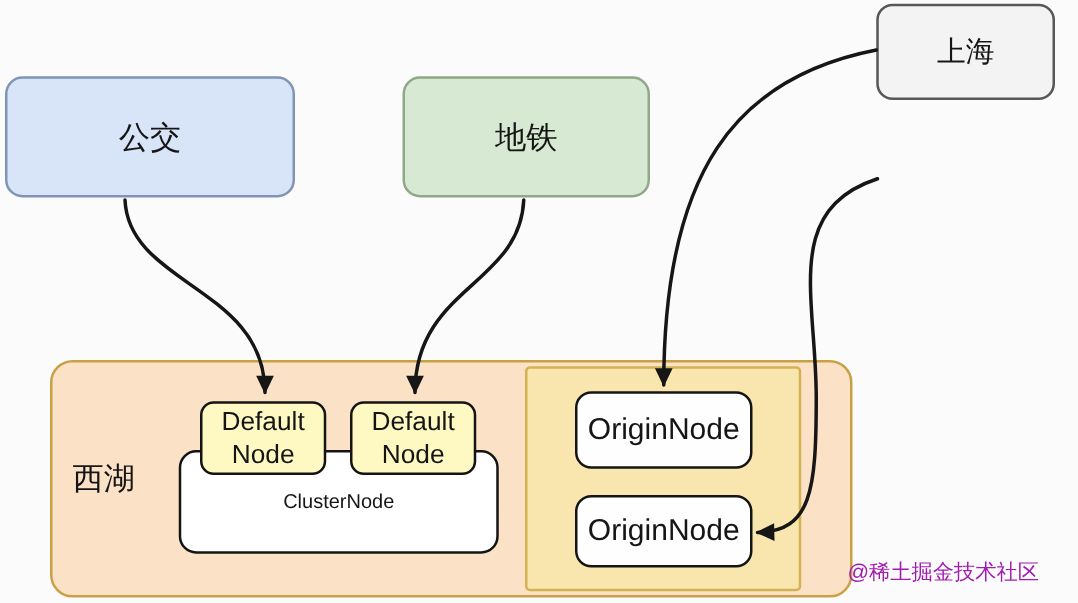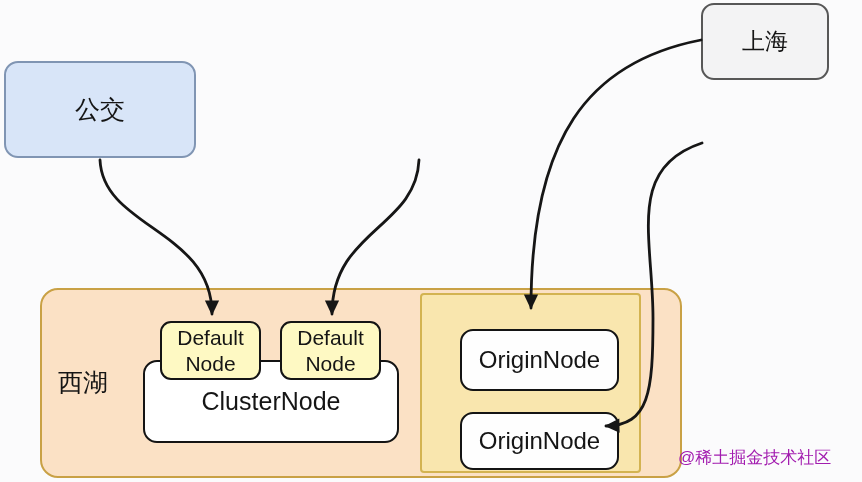--- a/index.html
+++ b/index.html
@@ -15,31 +15,31 @@
   .node {
     position: absolute;
     box-sizing: border-box;
     display: flex;
     align-items: center;
     justify-content: center;
     text-align: center;
   }
   
   .bus-node {
-    left: 4px; top: 61px; width: 192px; height: 97px;
+    left: 4px; top: 61px; width: 232px; height: 97px;
     background: #d8e5f8; border: 2px solid #8095b3; border-radius: 14px;
     font-size: 25px; z-index: 4;
   }
   .metro-node {
     left: 322px; top: 61px; width: 198px; height: 97px;
     background: #d7e9d2; border: 2px solid #8fa887; border-radius: 14px;
     font-size: 25px; z-index: 4;
   }
   .city-node {
-    width: 128px; height: 77px;
+    width: 143px; height: 77px;
     background: #f3f3f4; border: 2px solid #575757; border-radius: 13px;
     font-size: 23px; z-index: 4;
   }
   .shanghai-node { left: 701px; top: 3px; }
   .beijing-node  { left: 701px; top: 103px; }
   
   .westlake-container {
     left: 40px; top: 288px; width: 642px; height: 190px;
     background: #fbe1c5; border: 2px solid #c9a145; border-radius: 18px;
     z-index: 1;
@@ -50,33 +50,33 @@
   }
   
   .origin-group {
     left: 420px; top: 293px; width: 221px; height: 180px;
     background: #f9e6ae; border: 2px solid #d3b351; border-radius: 4px;
     z-index: 2;
   }
   .cluster-node {
     left: 143px; top: 360px; width: 256px; height: 83px;
     background: #ffffff; border: 2.5px solid #141414; border-radius: 14px;
-    font-size: 25px; z-index: 3;
+    font-size: 16px; z-index: 3;
   }
   .default-node {
     width: 101px; height: 59px;
     background: #fef9c3; border: 2.5px solid #141414; border-radius: 11px;
     font-size: 21px; line-height: 1.22; z-index: 4;
   }
   .default-node-1 { left: 160px; top: 321px; }
   .default-node-2 { left: 280px; top: 321px; }
   .origin-node {
-    width: 159px; height: 62px;
+    width: 142px; height: 62px;
     background: #fefefe; border: 2.5px solid #141414; border-radius: 13px;
-    font-size: 24px; z-index: 4; margin-top: 16px;
+    font-size: 24px; z-index: 4;
   }
   .origin-node-1 { left: 460px; top: 313px; }
   .origin-node-2 { left: 460px; top: 396px; height: 58px; }
   .edges-layer {
     position: absolute; left: 0; top: 0; width: 862px; height: 482px;
     z-index: 10; pointer-events: none;
   }
   .edge {
     fill: none; stroke: #161616; stroke-width: 2.8px; stroke-linecap: round;
   }
@@ -94,20 +94,21 @@
   <div class="westlake-label">西湖</div>
   <div class="node origin-group"></div>
 
   <div class="node cluster-node">ClusterNode</div>
   <div class="node default-node default-node-1">Default Node</div>
   <div class="node default-node default-node-2">Default Node</div>
   <div class="node origin-node origin-node-1">OriginNode</div>
   <div class="node origin-node origin-node-2">OriginNode</div>
 
   <div class="node bus-node">公交</div>
+  <div class="node metro-node">地铁</div>
   <div class="node city-node shanghai-node">上海</div>
 
   <svg class="edges-layer" viewBox="0 0 862 482" xmlns="http://www.w3.org/2000/svg">
     <defs>
       <marker id="arrowhead" viewBox="0 0 12 12" refX="10.5" refY="6" markerWidth="17" markerHeight="17" markerUnits="userSpaceOnUse" orient="auto">
         <path d="M1,1 L11.5,6 L1,11 Z" fill="#161616"></path>
       </marker>
     </defs>
     <path class="edge" marker-end="url(#arrowhead)" d="M100,160 C103,228 212,230 212,314"></path>
     <path class="edge" marker-end="url(#arrowhead)" d="M419,160 C416,228 332,230 332,314"></path>

